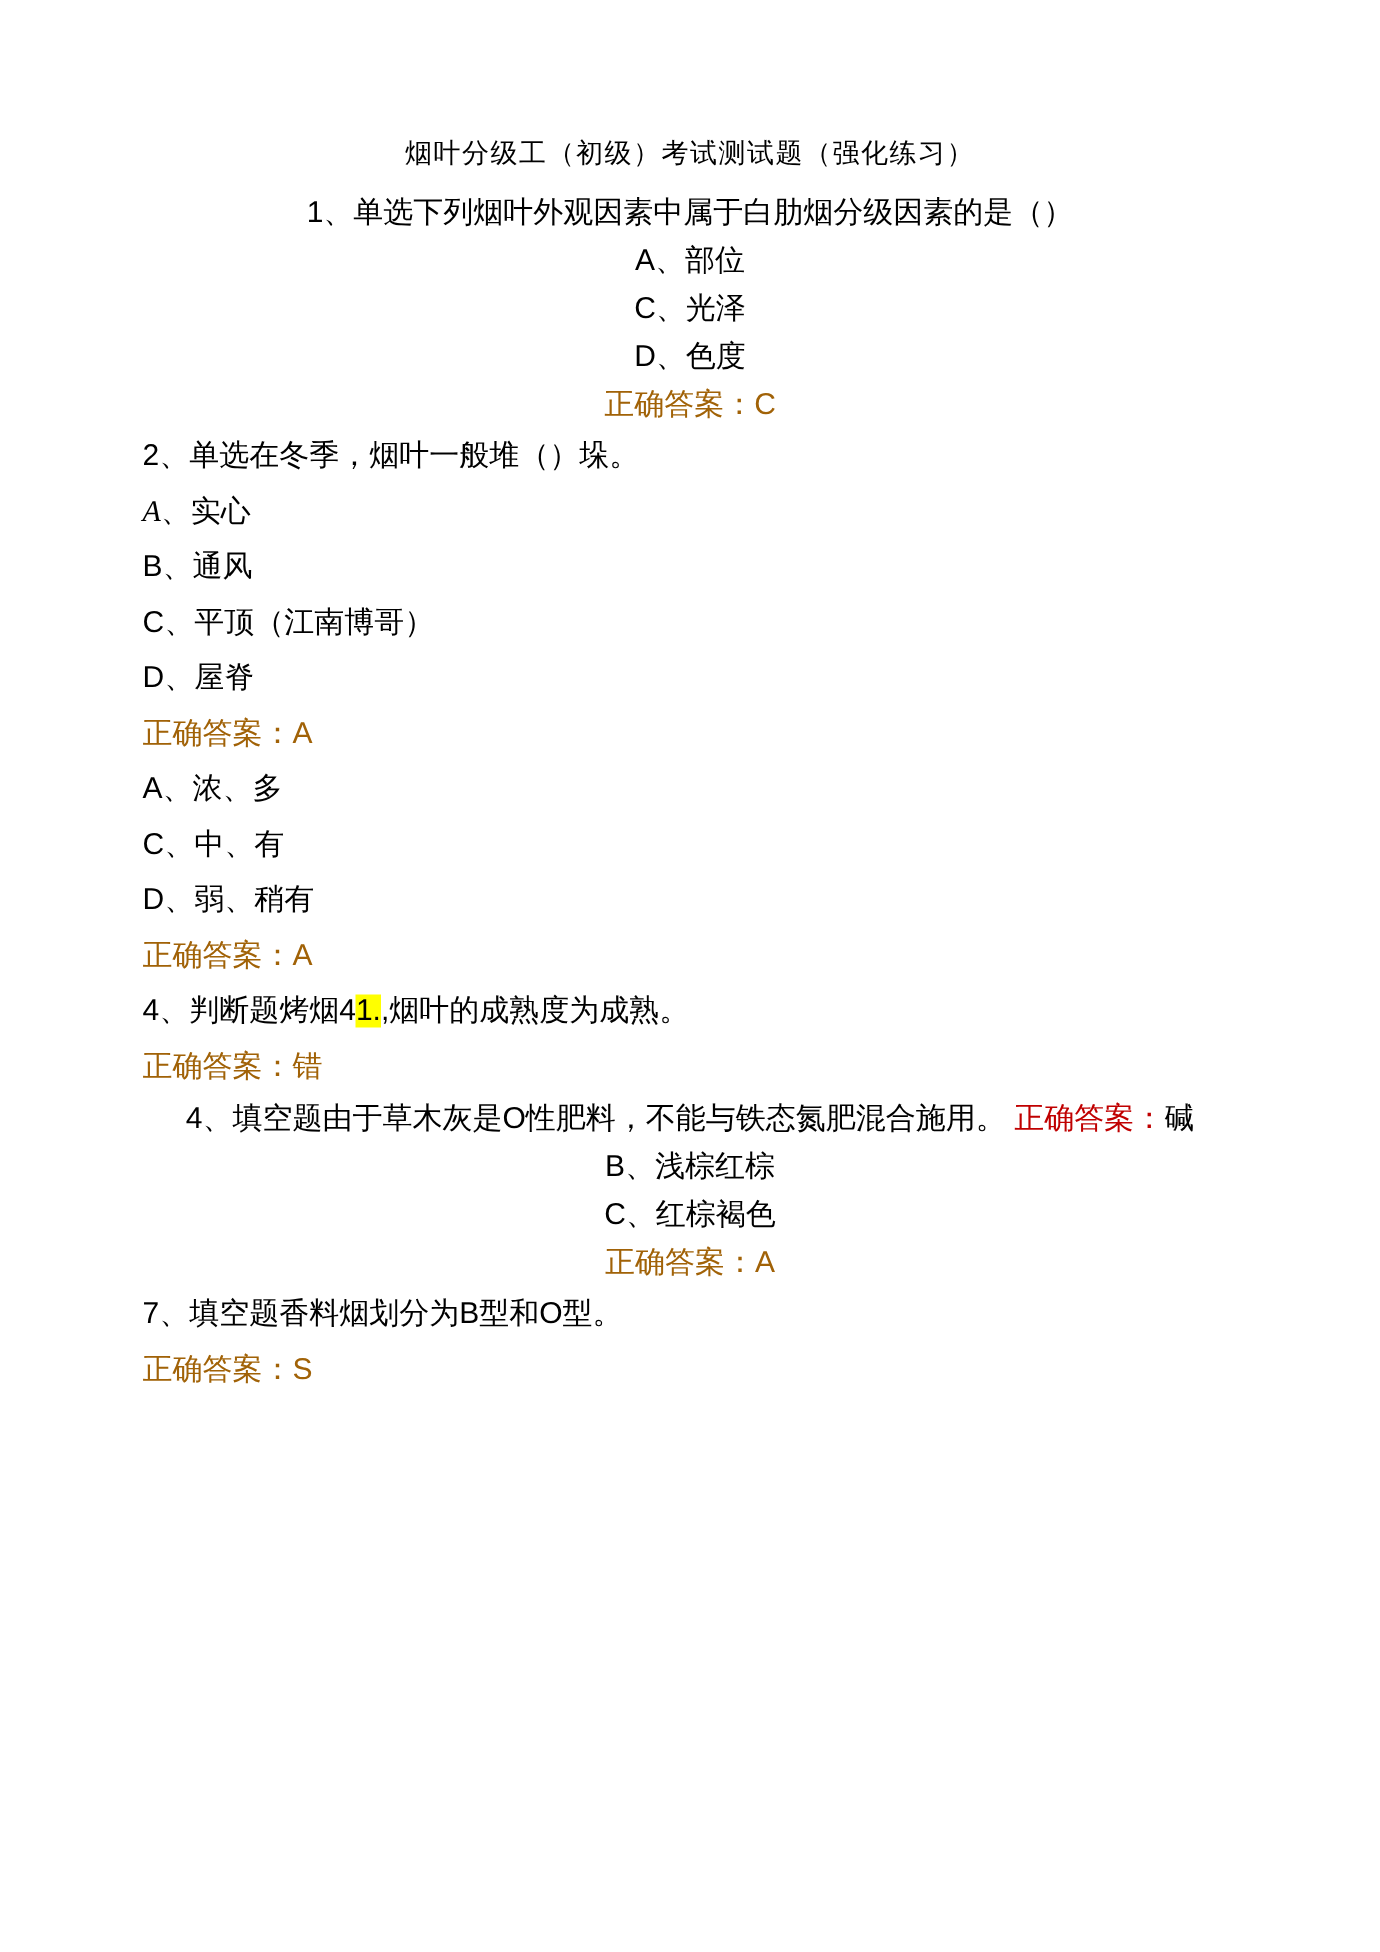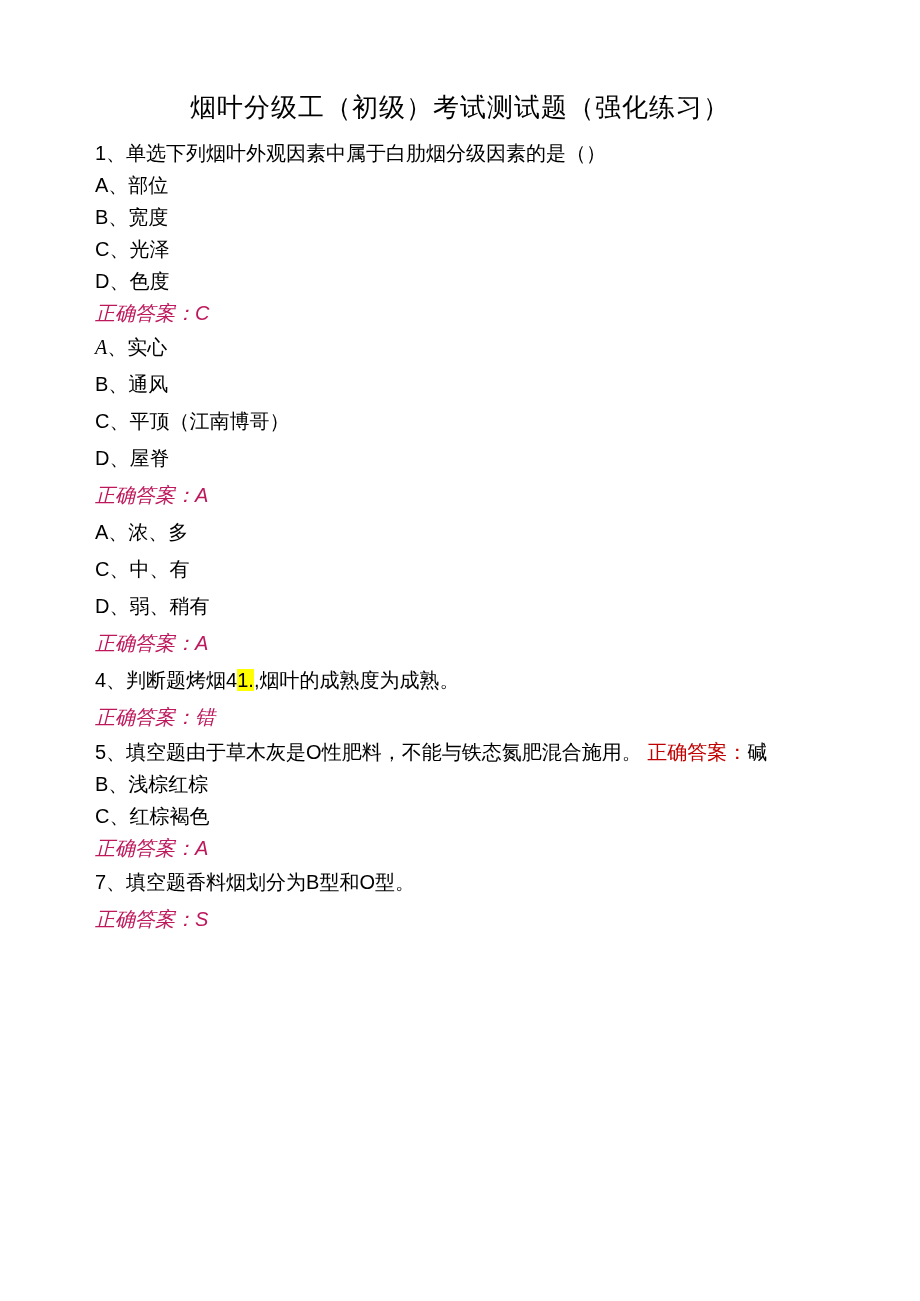--- a/index.html
+++ b/index.html
@@ -7,34 +7,34 @@
       background: #fff;
       margin: 0;
       padding: 90px 95px 60px 95px;
       width: 920px;
       box-sizing: border-box;
       color: #000;
       font-size: 20px;
     }
     .title {
       text-align: center;
-      font-size: 26px;
+      font-size: 18px;
       margin-bottom: 12px;
       letter-spacing: 1px;
     }
     .line {
       line-height: 1.85;
       margin: 0;
     }
     .tight {
       line-height: 1.6;
+      text-align: center;
     }
     .answer {
-      color: #be185d;
-      font-style: italic;
+      color: #a16207;
     }
     .hl {
       background-color: #ffff00;
     }
     .italic {
       font-style: italic;
       font-family: "Times New Roman", serif;
     }
     .q-block {
       margin-bottom: 0;
@@ -44,48 +44,48 @@
     }
   </style>
 </head>
 <body>
 
 <div class="title">烟叶分级工（初级）考试测试题（强化练习）</div>
 
 <div class="q-block">
   <p class="line tight">1、单选下列烟叶外观因素中属于白肋烟分级因素的是（）</p>
   <p class="line tight">A、部位</p>
-  <p class="line tight">B、宽度</p>
   <p class="line tight">C、光泽</p>
   <p class="line tight">D、色度</p>
   <p class="line tight answer"><span>正确答案：</span><span>C</span></p>
 </div>
 
 <div class="q-block">
+  <p class="line">2、单选在冬季，烟叶一般堆（）垛。</p>
   <p class="line"><span class="italic">A</span><span>、实心</span></p>
   <p class="line">B、通风</p>
   <p class="line">C、平顶（江南博哥）</p>
   <p class="line">D、屋脊</p>
   <p class="line answer"><span>正确答案：</span><span>A</span></p>
 </div>
 
 <div class="q-block">
   <p class="line">A、浓、多</p>
   <p class="line">C、中、有</p>
   <p class="line">D、弱、稍有</p>
   <p class="line answer"><span>正确答案：</span><span>A</span></p>
 </div>
 
 <div class="q-block">
   <p class="line"><span>4、判断题烤烟4</span><span class="hl">1.</span><span>,烟叶的成熟度为成熟。</span></p>
   <p class="line answer"><span>正确答案：</span><span>错</span></p>
 </div>
 
 <div class="q-block">
-  <p class="line tight"><span>5、填空题由于草木灰是O性肥料，不能与铁态氮肥混合施用。</span><span class="inline-answer"> <span>正确答案：</span></span><span>碱</span></p>
+  <p class="line tight"><span>4、填空题由于草木灰是O性肥料，不能与铁态氮肥混合施用。</span><span class="inline-answer"> <span>正确答案：</span></span><span>碱</span></p>
 </div>
 
 <div class="q-block">
   <p class="line tight">B、浅棕红棕</p>
   <p class="line tight">C、红棕褐色</p>
   <p class="line tight answer"><span>正确答案：</span><span>A</span></p>
 </div>
 
 <div class="q-block">
   <p class="line">7、填空题香料烟划分为B型和O型。</p>

